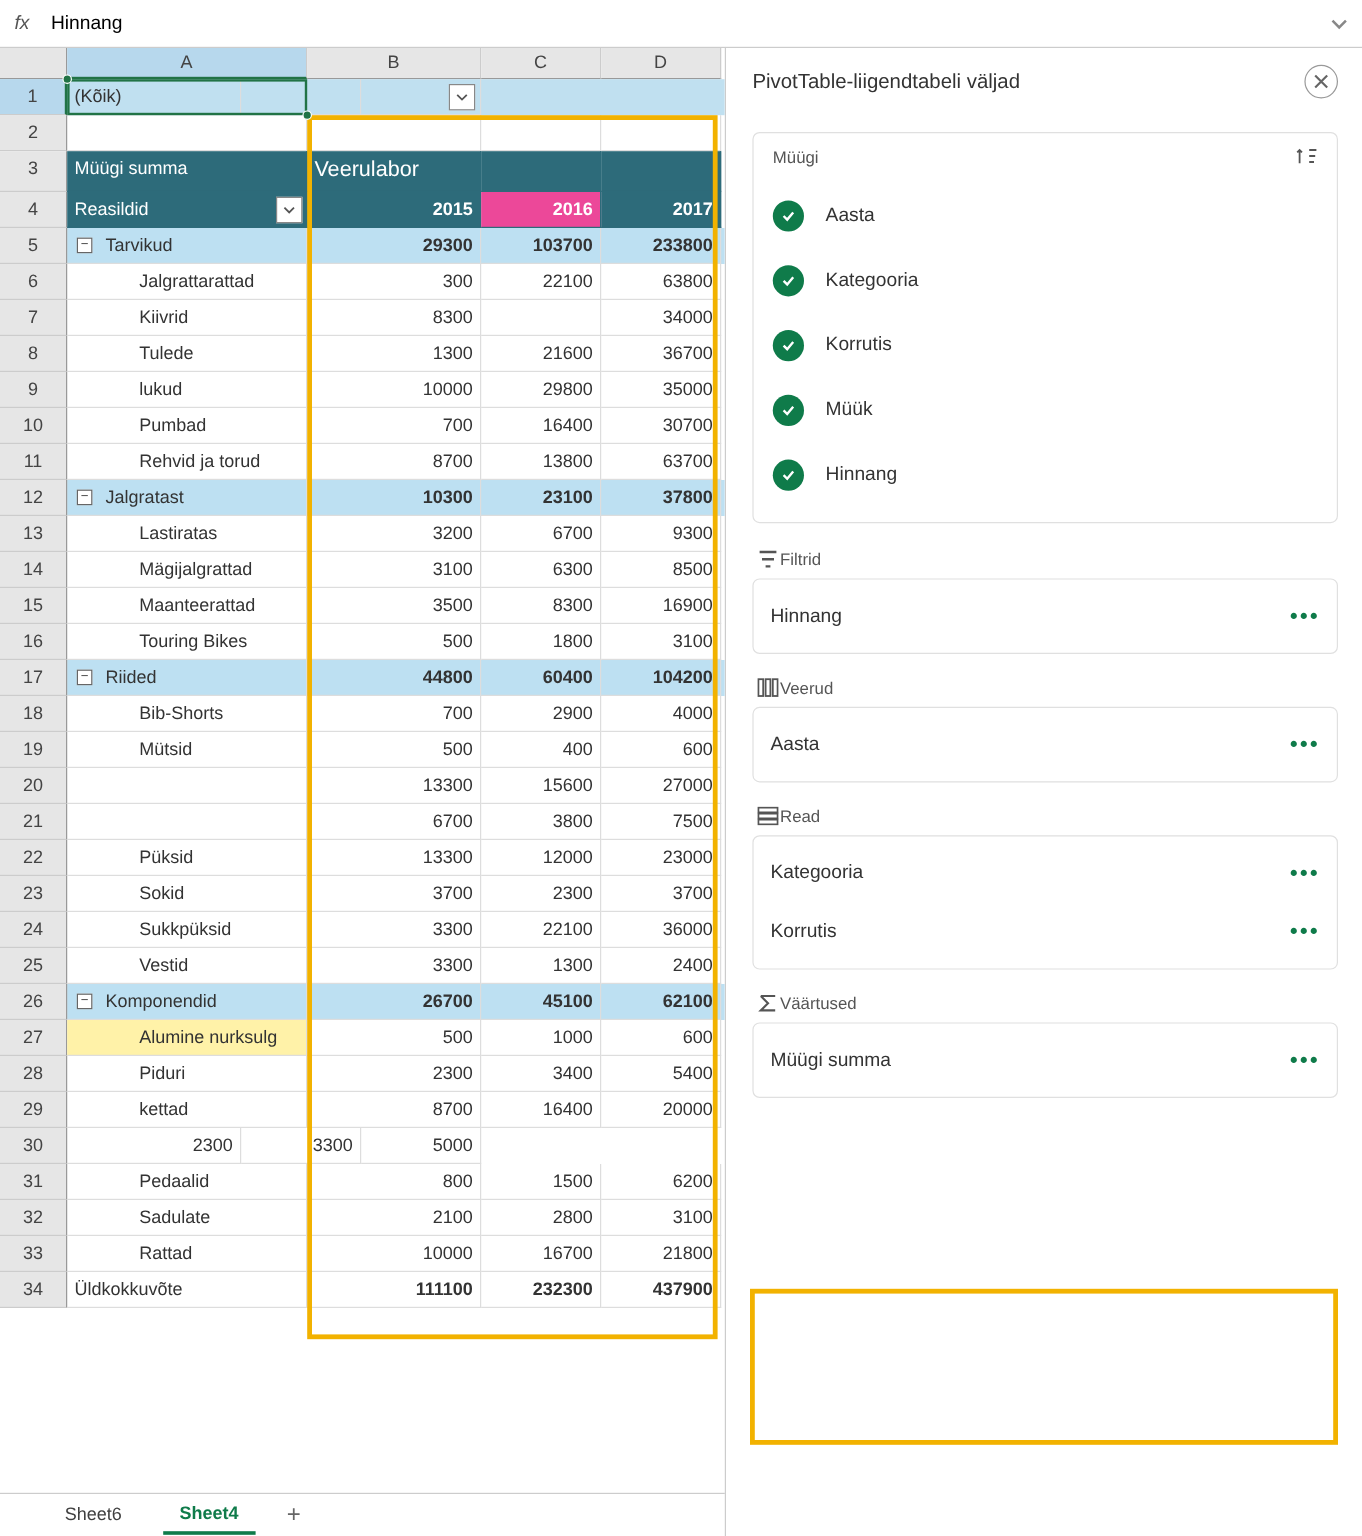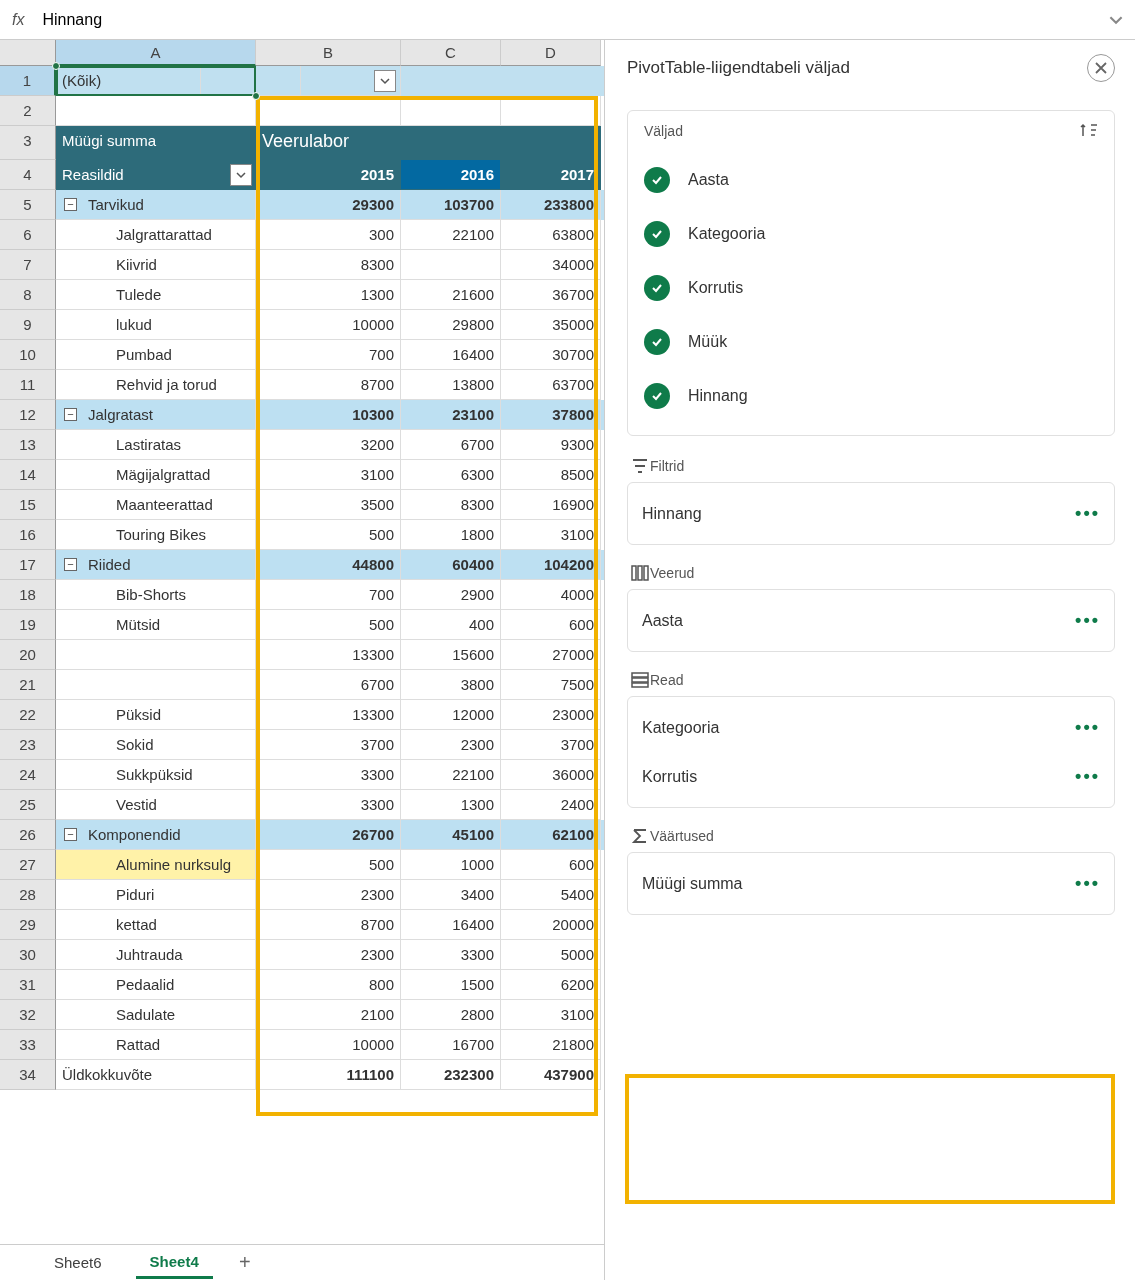--- a/index.html
+++ b/index.html
@@ -121,21 +121,21 @@
               <div class="row-hdr">3</div>
               <div class="cell cA" style="background:#2d6b7a;color:#fff;border-color:#2d6b7a;">Müügi summa</div>
               <div class="cell cB" style="background:#2d6b7a;color:#fff;border-color:#2d6b7a;font-size:18px;">Veerulabor</div>
               <div class="cell cC" style="background:#2d6b7a;border-color:#2d6b7a;"></div>
               <div class="cell cD" style="background:#2d6b7a;border-color:#2d6b7a;"></div>
             </div>
             <div class="row ">
               <div class="row-hdr">4</div>
               <div class="cell cA" style="background:#2d6b7a;color:#fff;border-color:#2d6b7a;">Reasildid</div>
               <div class="cell cB num bold" style="background:#2d6b7a;color:#fff;border-color:#2d6b7a;">2015</div>
-              <div class="cell cC num bold" style="background:#0369a1;color:#fff;border-color:#2d6b7a;">2016</div>
+              <div class="cell cC num bold" style="background:#ec4899;color:#fff;border-color:#2d6b7a;">2016</div>
               <div class="cell cD num bold" style="background:#2d6b7a;color:#fff;border-color:#2d6b7a;">2017</div>
             </div>
             <div class="row pivot-group">
               <div class="row-hdr">5</div>
               <div class="cell cA "><span style="padding-left:26px">Tarvikud</span></div>
               <div class="cell cB num bold">29300</div>
               <div class="cell cC num bold">103700</div>
               <div class="cell cD num bold">233800</div>
             </div>
             <div class="row ">
@@ -301,21 +301,20 @@
             </div>
             <div class="row ">
               <div class="row-hdr">29</div>
               <div class="cell cA indent2 ">kettad</div>
               <div class="cell cB num">8700</div>
               <div class="cell cC num">16400</div>
               <div class="cell cD num">20000</div>
             </div>
             <div class="row ">
               <div class="row-hdr">30</div>
-              <div class="cell cA indent2 ">Juhtrauda</div>
               <div class="cell cB num">2300</div>
               <div class="cell cC num">3300</div>
               <div class="cell cD num">5000</div>
             </div>
             <div class="row ">
               <div class="row-hdr">31</div>
               <div class="cell cA indent2 ">Pedaalid</div>
               <div class="cell cB num">800</div>
               <div class="cell cC num">1500</div>
               <div class="cell cD num">6200</div>
@@ -377,21 +376,21 @@
         <div class="pane-title">PivotTable-liigendtabeli väljad</div>
         <div class="close-pane">
           <svg viewBox="0 0 12 12">
               <path d="M1 1 L11 11 M11 1 L1 11" stroke="#666" stroke-width="1.8" fill="none"></path>
             </svg>
         </div>
       </div>
 
       <div class="fields-card">
         <div class="fields-head">
-          <span>Väljad</span>
+          <span>Müügi</span>
           <span>
               <svg viewBox="0 0 18 16" width="18" height="16">
                 <path d="M3 2 L3 13 M1 4 L3 2 L5 4 M11 2 h6 M11 7 h5 M11 12 h4" stroke="#555" stroke-width="1.5" fill="none"></path>
               </svg>
             </span>
         </div>
         <div id="fields-list">
             <div class="field-item">
               <span class="check-circle">
                 <svg viewBox="0 0 14 14">

